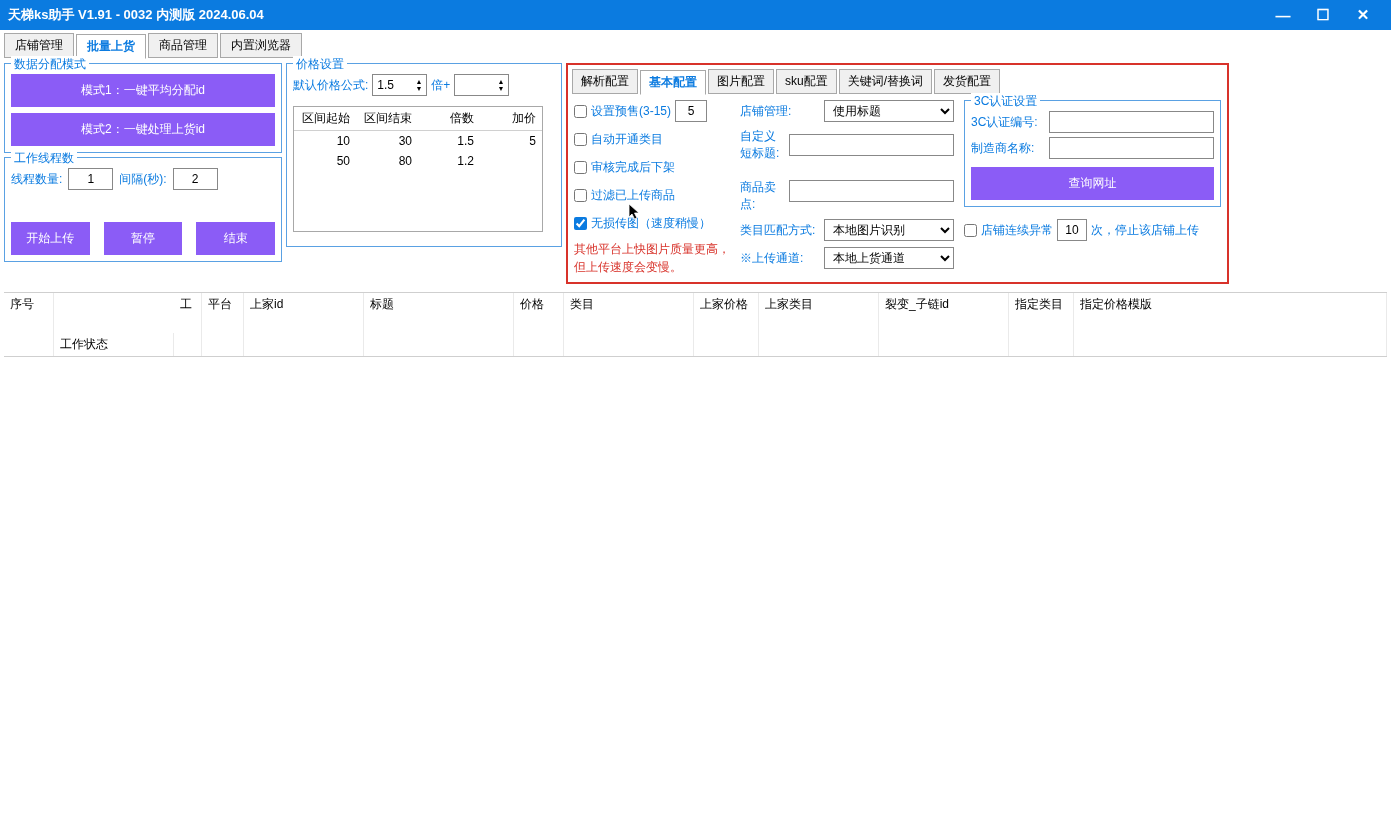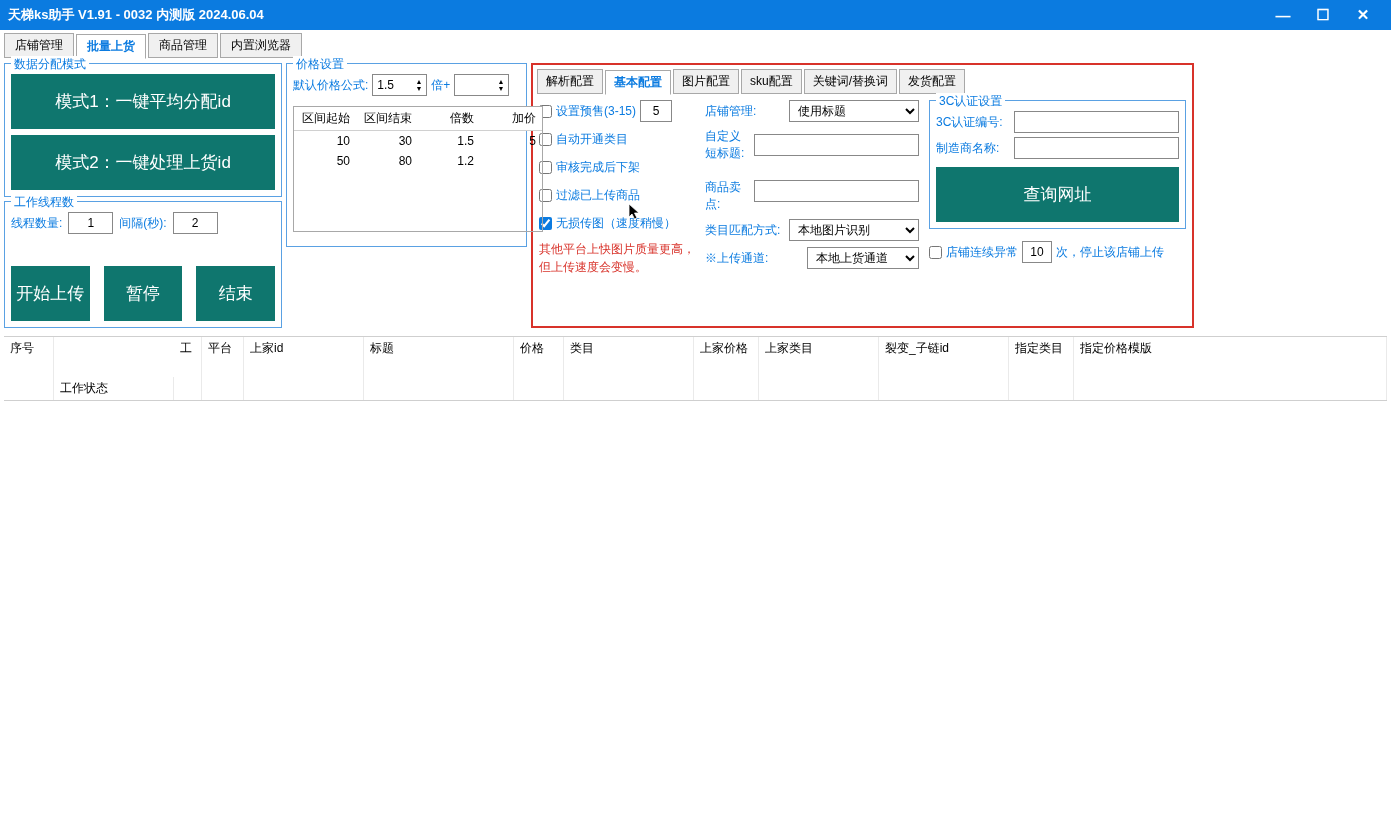--- a/index.html
+++ b/index.html
@@ -11,21 +11,21 @@
 .main-tabs { display: flex; background: #fff; border-bottom: 1px solid #fff; padding: 3px 4px 0 4px; gap: 2px; }
 .main-tabs .tab { border: 1px solid #a8a8a8; padding: 3px 10px; background: #f0f0f0; cursor: pointer; }
 .main-tabs .tab.active { background: #fff; border-bottom: 1px solid #fff; color: #0b7be0; font-weight: bold; position: relative; top: 1px; }
 
 .workarea { display: flex; padding: 4px; gap: 4px; }
 .col { display: flex; flex-direction: column; gap: 4px; }
 
 .gbox { border: 1px solid #5aa1e3; position: relative; padding: 10px 6px 6px 6px; }
 .gbox > .legend { position: absolute; top: -8px; left: 6px; background: #fff; color: #0b7be0; padding: 0 3px; font-size: 12px; }
 
-.btn-blue { background: #0f766e; color: #fff; border: none; padding: 16px 0; cursor: pointer; font-size: 17px; text-align: center; }
+.btn-blue { background: #8b5cf6; color: #fff; border: none; padding: 8px 0; cursor: pointer; font-size: 12px; text-align: center; }
 
 .lbl-blue { color: #0b7be0; }
 .lbl-red { color: #d8322a; }
 
 input[type=text].tin, .spin, select.sel { border: 1px solid #888; height: 22px; padding: 0 4px; font-size: 12px; background: #fff; }
 .spin { width: 55px; display: inline-flex; align-items: center; justify-content: space-between; }
 select.sel { height: 22px; }
 
 .price-table { border: 1px solid #a8a8a8; width: 250px; text-align: right; }
 .price-table .hdr, .price-table .row { display: flex; }
@@ -85,21 +85,21 @@
         <input type="text" class="tin" style="width: 45px; text-align: center;" value="2">
       </div>
       <div style="display:flex;gap:14px;margin-top:32px;">
         <button class="btn-blue" style="flex:1;">开始上传</button>
         <button class="btn-blue" style="flex:1;">暂停</button>
         <button class="btn-blue" style="flex:1;">结束</button>
       </div>
     </div>
   </div>
 
-  <div class="col" style="width:241px;">
+  <div class="col" style="width:276px;">
     <div class="gbox" style="height:184px;">
       <span class="legend">价格设置</span>
       <div style="display:flex;align-items:center;gap:4px;margin-bottom:10px;">
         <span class="lbl-blue">默认价格公式:</span>
         <div class="spin">
             <span>1.5</span>
             <span style="font-size:7px;line-height:7px;">▲<br>▼</span>
           </div>
         <span class="lbl-blue">倍+</span>
         <div class="spin">
@@ -179,21 +179,21 @@
         <div class="cfg-row">
             <span class="lbl-blue" style="width:80px;margin-top:11px;">商品卖点:</span>
             <input type="text" class="tin" style="flex: 1 1 0%;">
           </div>
         <div class="cfg-row">
             <span class="lbl-blue" style="width:80px;">类目匹配方式:</span>
             <select class="sel" style="flex:1;"><option>本地图片识别</option></select>
           </div>
         <div class="cfg-row">
             <span class="lbl-blue" style="width:80px;">※上传通道:</span>
-            <select class="sel" style="flex:1;margin-left:18px;"><option>本地上货通道</option></select>
+            <select class="sel" style="flex:1;"><option>本地上货通道</option></select>
           </div>
       </div>
 
       <div class="cfg-col" style="flex:1;">
         <div class="gbox" style="border-color:#5aa1e3;">
           <span class="legend">3C认证设置</span>
           <div class="cfg-row">
               <span class="lbl-blue" style="width:74px;">3C认证编号:</span>
               <input type="text" class="tin" style="flex: 1 1 0%;">
             </div>

